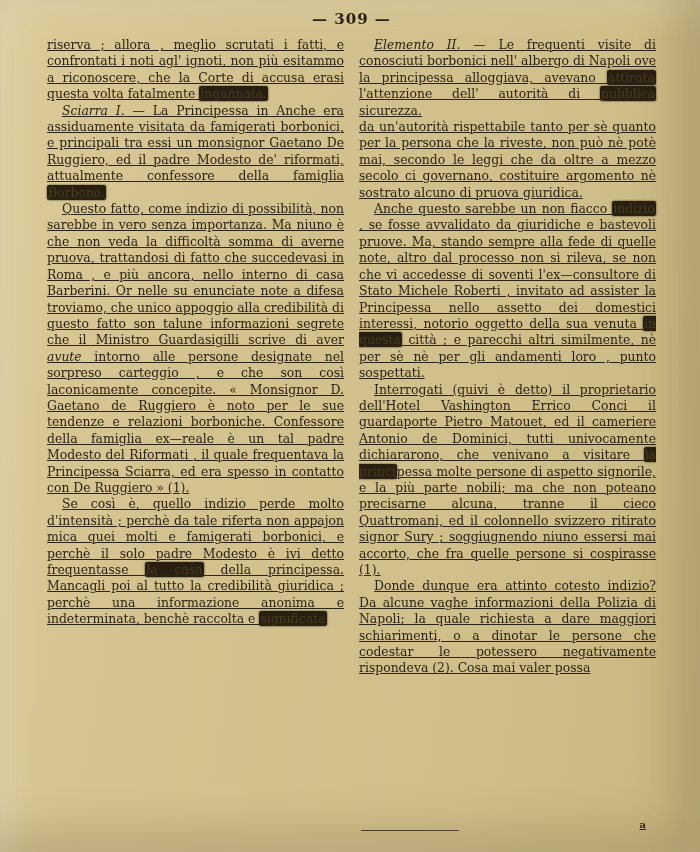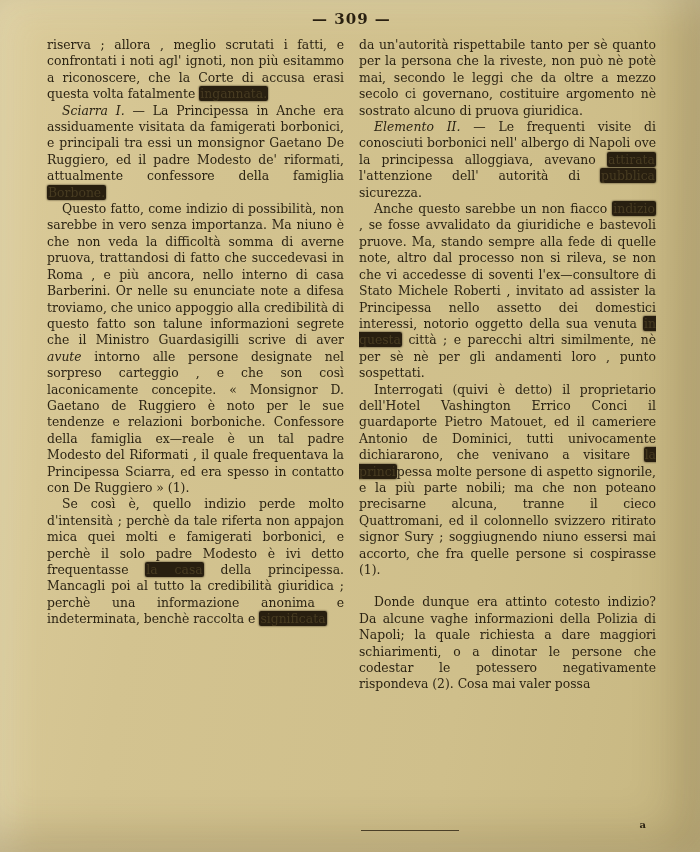--- a/index.html
+++ b/index.html
@@ -19,29 +19,29 @@
     overflow: hidden;
     color: #2c2414;
   }
   .page-head { text-align: center; margin-bottom: 9px; }
   .page-number {
     font-size: 15px;
     font-weight: bold;
     letter-spacing: 1px;
     color: #281f10;
   }
-  .columns { display: flex; gap: 15px; height: 798px; }
+  .columns { display: flex; gap: 15px; height: 798px; text-decoration: underline; }
   .col { flex: 1 1 0; min-width: 0; display: flex; flex-direction: column; }
   .paras p.para {
     font-size: 12.4px;
     line-height: 16.4px;
     text-align: justify;
   }
   p.para.indent { text-indent: 15px; }
-  p.para.gap-before { margin-top: 16px; }
+  p.para.gap-before { margin-top: 0; }
   .it { font-style: italic; }
   .smudge {
     background: #281f10;
     color: #473b21;
     border-radius: 2px;
     padding: 0 1px;
     box-shadow: 0 0 2px #281f10;
   }
   .fnblock { margin-top: auto; padding-top: 5px; }
   .fnrule { width: 98px; height: 1px; background: #4a3f27; margin: 0 0 4px 2px; }
@@ -75,22 +75,22 @@
       <div class="paras">
           <p class="para"><span>riserva ; allora , meglio scrutati i fatti, e confrontati i noti agl' ignoti, non più esitammo a riconoscere, che la Corte di accusa erasi questa volta fatalmente </span><span class="smudge">ingannata.</span></p>
           <p class="para indent"><span class="it">Sciarra I.</span><span> — La Principessa in Anche era assiduamente visitata da famigerati borbonici, e principali tra essi un monsignor Gaetano De Ruggiero, ed il padre Modesto de' riformati, attualmente confessore della famiglia </span><span class="smudge">Borbone.</span></p>
           <p class="para indent"><span>Questo fatto, come indizio di possibilità, non sarebbe in vero senza importanza. Ma niuno è che non veda la difficoltà somma di averne pruova, trattandosi di fatto che succedevasi in Roma , e più ancora, nello interno di casa Barberini. Or nelle su enunciate note a difesa troviamo, che unico appoggio alla credibilità di questo fatto son talune informazioni segrete che il Ministro Guardasigilli scrive di aver </span><span class="it">avute</span><span> intorno alle persone designate nel sorpreso carteggio , e che son così laconicamente concepite. « Monsignor D. Gaetano de Ruggiero è noto per le sue tendenze e relazioni borboniche. Confessore della famiglia ex—reale è un tal padre Modesto del Riformati , il quale frequentava la Principessa Sciarra, ed era spesso in contatto con De Ruggiero » (1).</span></p>
           <p class="para indent"><span>Se così è, quello indizio perde molto d'intensità ; perchè da tale riferta non appajon mica quei molti e famigerati borbonici, e perchè il solo padre Modesto è ivi detto frequentasse </span><span class="smudge">la casa</span><span> della principessa. Mancagli poi al tutto la credibilità giuridica ; perchè una informazione anonima e indeterminata, benchè raccolta e </span><span class="smudge">significata</span></p>
         </div>
     </section>
 
     <section class="col">
       <div class="paras">
+          <p class="para indent"><span class="it">Elemento II.</span><span> — Le frequenti visite di conosciuti borbonici nell' albergo di Napoli ove la principessa alloggiava, avevano </span><span class="smudge">attirata</span><span> l'attenzione dell' autorità di </span><span class="smudge">pubblica</span><span> sicurezza.</span></p>
           <p class="para"><span>da un'autorità rispettabile tanto per sè quanto per la persona che la riveste, non può nè potè mai, secondo le leggi che da oltre a mezzo secolo ci governano, costituire argomento nè sostrato alcuno di pruova giuridica.</span></p>
-          <p class="para indent"><span class="it">Elemento II.</span><span> — Le frequenti visite di conosciuti borbonici nell' albergo di Napoli ove la principessa alloggiava, avevano </span><span class="smudge">attirata</span><span> l'attenzione dell' autorità di </span><span class="smudge">pubblica</span><span> sicurezza.</span></p>
           <p class="para indent"><span>Anche questo sarebbe un non fiacco </span><span class="smudge">indizio</span><span> , se fosse avvalidato da giuridiche e bastevoli pruove. Ma, stando sempre alla fede di quelle note, altro dal processo non si rileva, se non che vi accedesse di soventi l'ex—consultore di Stato Michele Roberti , invitato ad assister la Principessa nello assetto dei domestici interessi, notorio oggetto della sua venuta </span><span class="smudge">in questa</span><span> città ; e parecchi altri similmente, nè per sè nè per gli andamenti loro , punto sospettati.</span></p>
           <p class="para indent"><span>Interrogati (quivi è detto) il proprietario dell'Hotel Vashington Errico Conci il guardaporte Pietro Matouet, ed il cameriere Antonio de Dominici, tutti univocamente dichiararono, che venivano a visitare </span><span class="smudge">la princi</span><span>pessa molte persone di aspetto signorile, e la più parte nobili; ma che non poteano precisarne alcuna, tranne il cieco Quattromani, ed il colonnello svizzero ritirato signor Sury ; soggiugnendo niuno essersi mai accorto, che fra quelle persone si cospirasse (1).</span></p>
           <p class="para indent gap-before"><span>Donde dunque era attinto cotesto indizio? Da alcune vaghe informazioni della Polizia di Napoli; la quale richiesta a dare maggiori schiarimenti, o a dinotar le persone che codestar le potessero negativamente rispondeva (2). Cosa mai valer possa</span></p>
         </div>
       <div class="fnblock">
         <span class="sigmark">a</span>
         <div class="fnrule"></div>
       </div>
     </section>
 

